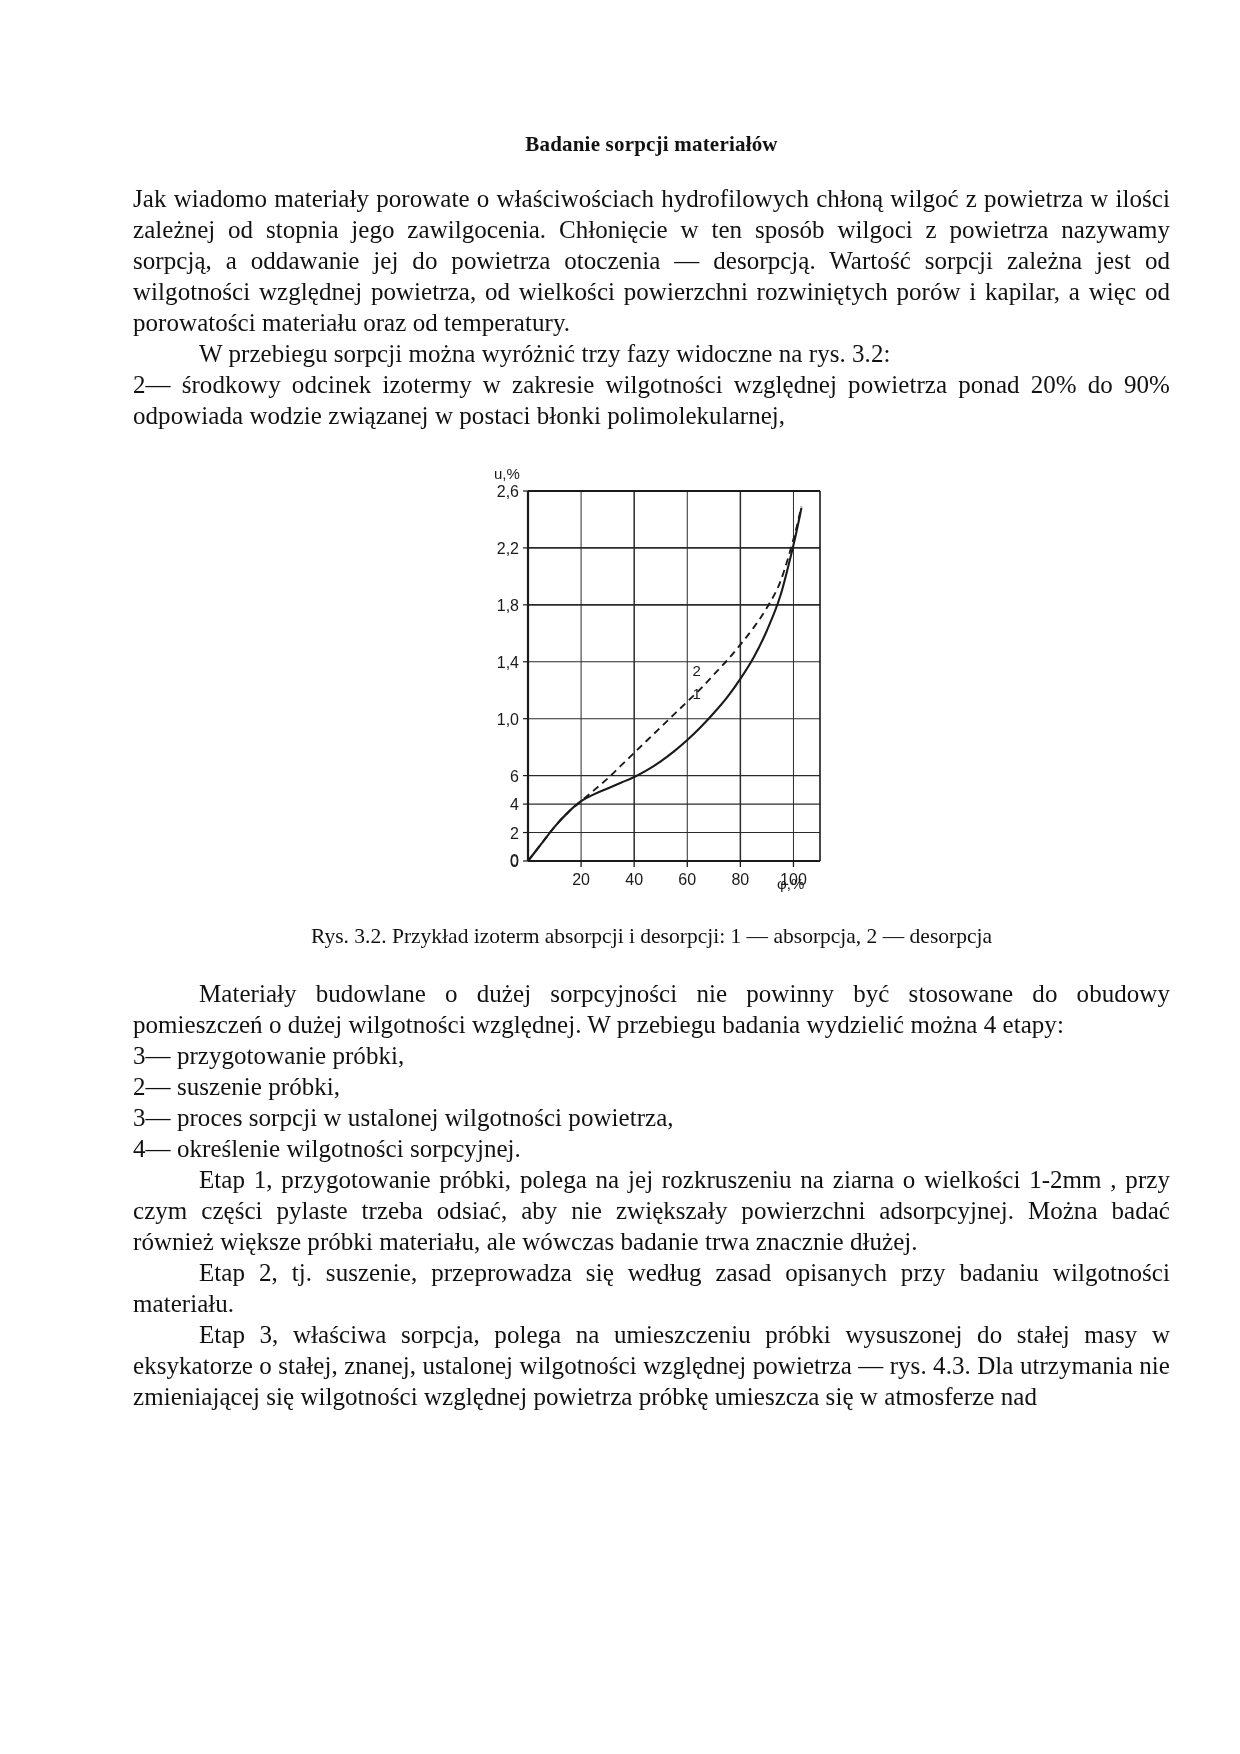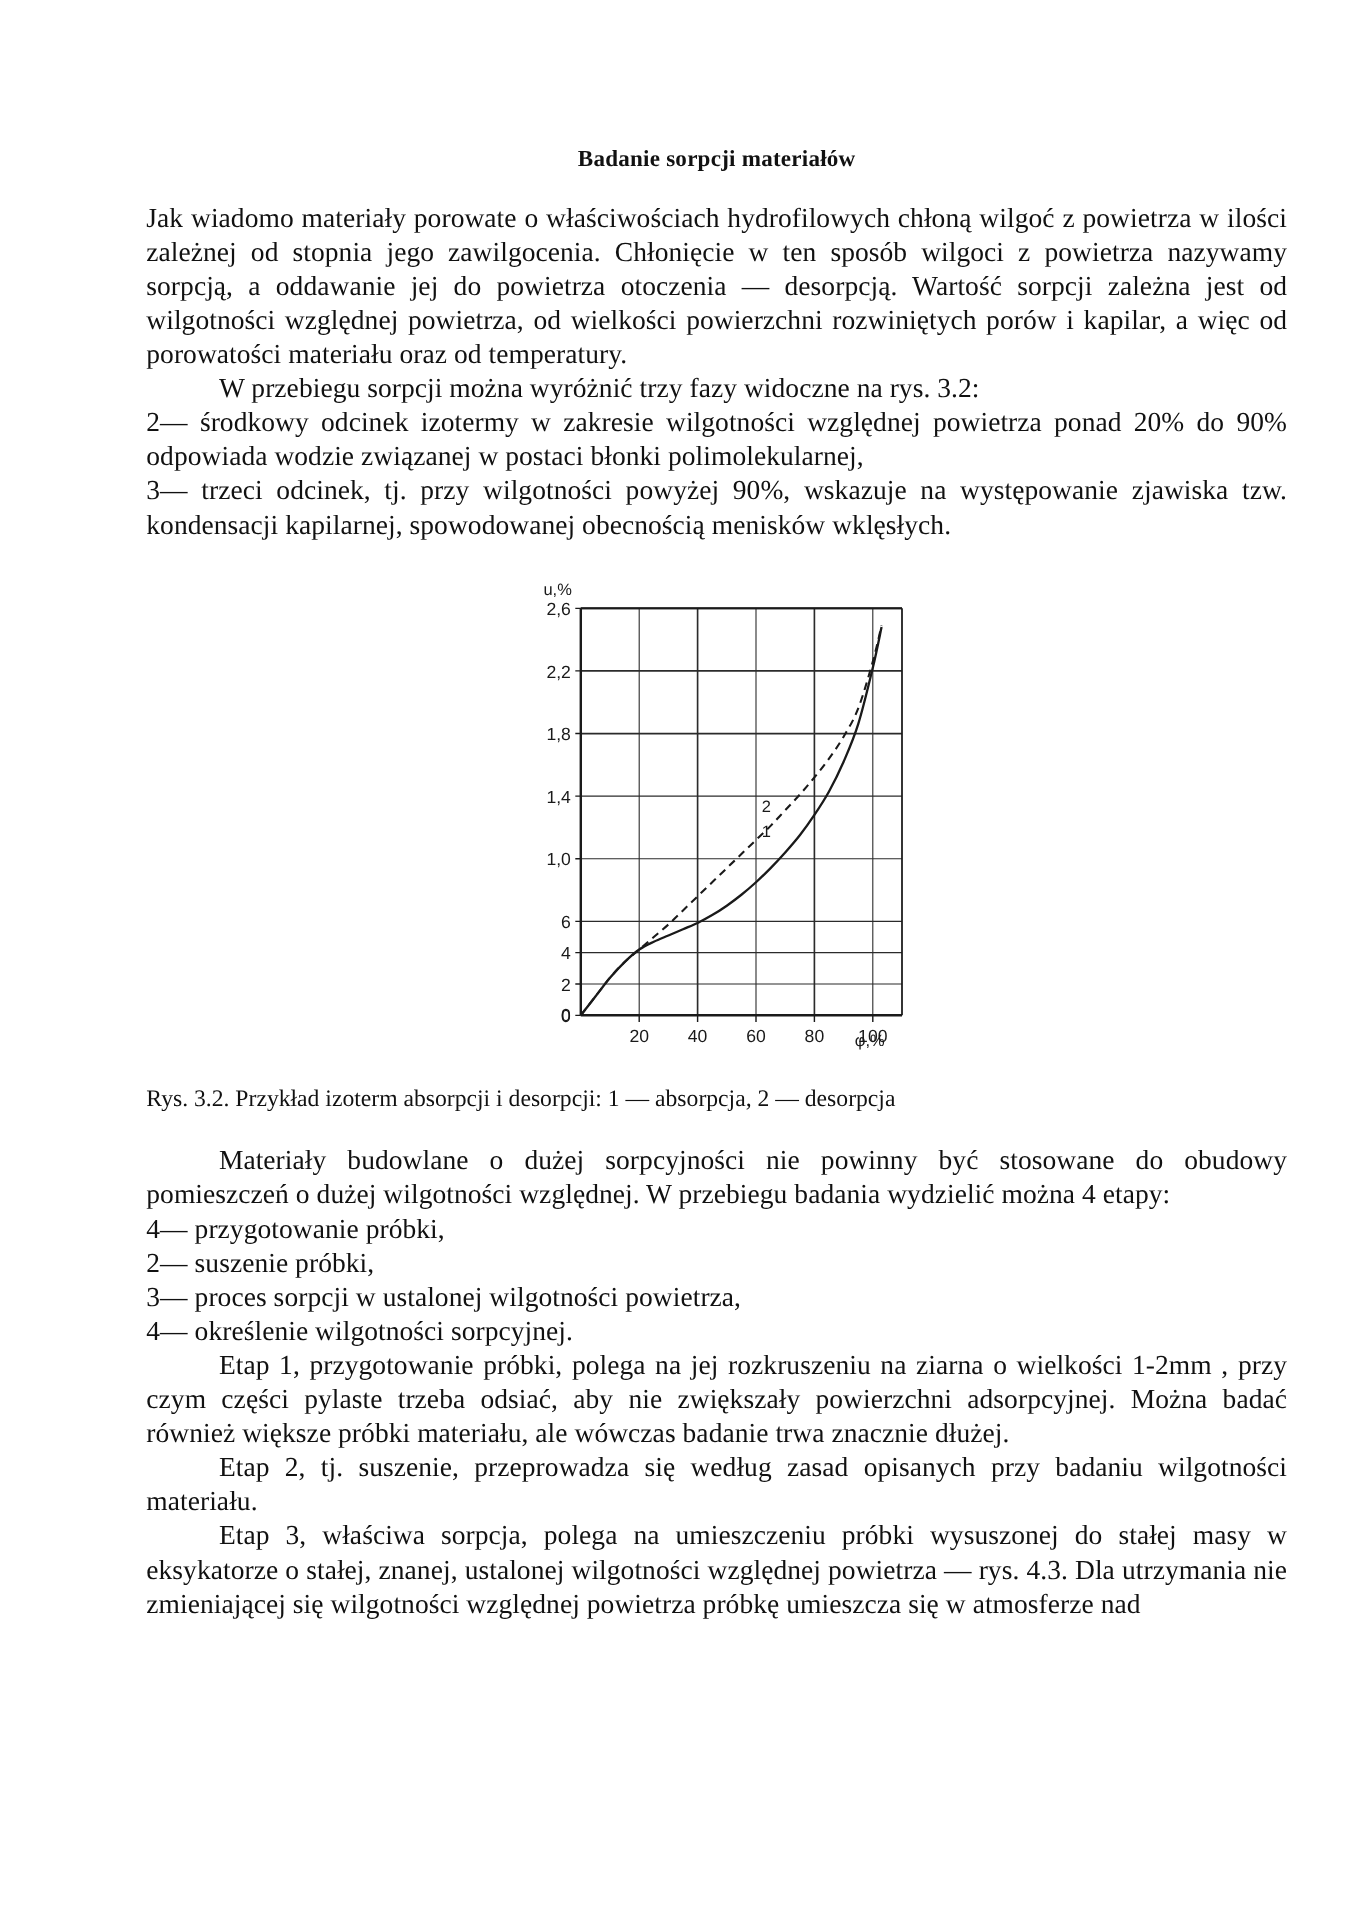--- a/index.html
+++ b/index.html
@@ -61,38 +61,37 @@
   .chart {
     position: relative;
     width: 360px;
     height: 440px;
   }
   .chart svg { display: block; }
   p.caption {
     font-size: 21.5px;
     line-height: 31px;
     margin: 24px 0 0 0;
-    text-align: left;
+    text-align: center;
   }
   .gap-after-caption { height: 26px; }
 </style>
 </head>
 <body>
 
 <div class="page">
   <div class="content">
 
     <h1 class="doc-title">Badanie sorpcji materiałów</h1>
 
     <p class="para">Jak wiadomo materiały porowate o właściwościach hydrofilowych chłoną wilgoć z powietrza w ilości zależnej od stopnia jego zawilgocenia. Chłonięcie w ten sposób wilgoci z powietrza nazywamy sorpcją, a oddawanie jej do powietrza otoczenia — desorpcją. Wartość sorpcji zależna jest od wilgotności względnej powietrza, od wielkości powierzchni rozwiniętych porów i kapilar, a więc od porowatości materiału oraz od temperatury.</p>
 
     <p class="para indent">W przebiegu sorpcji można wyróżnić trzy fazy widoczne na rys. 3.2:</p>
 
     <p class="para list-item">2— środkowy odcinek izotermy w zakresie wilgotności względnej powietrza ponad 20%  do 90%  odpowiada wodzie związanej w postaci błonki polimolekularnej,</p>
-    <p class="para list-item">3— trzeci odcinek, tj. przy wilgotności powyżej 90%, wskazuje na występowanie zjawiska tzw. kondensacji kapilarnej, spowodowanej obecnością menisków wklęsłych.</p>
 
     <div class="figure-wrap">
       <div class="chart">
         <svg width="360" height="440" viewBox="0 0 360 440">
 
           <text id="ylabel-text" x="22" y="22" font-family="Liberation Sans, sans-serif" font-size="15" fill="#1a1a1a">u,%</text>
 
           <g id="grid-group">
               <line x1="109.0909090909091" x2="109.0909090909091" y1="34" y2="404" stroke="#2b2b2b" stroke-width="1"></line>
               <line x1="162.1818181818182" x2="162.1818181818182" y1="34" y2="404" stroke="#2b2b2b" stroke-width="1.5"></line>
@@ -159,21 +158,21 @@
         </svg>
       </div>
     </div>
 
     <p class="caption">Rys. 3.2. Przykład izoterm absorpcji i desorpcji: 1 — absorpcja, 2 — desorpcja</p>
 
     <div class="gap-after-caption"></div>
 
     <p class="para indent">Materiały budowlane o dużej sorpcyjności nie powinny być stosowane do obudowy pomieszczeń o dużej wilgotności względnej. W przebiegu badania wydzielić można 4 etapy:</p>
 
-    <p class="para list-item">4— przygotowanie próbki,</p>
+    <p class="para list-item">3— przygotowanie próbki,</p>
     <p class="para list-item">2— suszenie próbki,</p>
     <p class="para list-item">3— proces sorpcji w ustalonej wilgotności powietrza,</p>
     <p class="para list-item">4— określenie wilgotności sorpcyjnej.</p>
 
     <p class="para indent">Etap 1, przygotowanie próbki, polega na jej rozkruszeniu na ziarna o wielkości 1-2mm , przy czym części pylaste trzeba odsiać, aby nie zwiększały powierzchni adsorpcyjnej. Można badać również większe próbki materiału, ale wówczas badanie trwa znacznie dłużej.</p>
     <p class="para indent">Etap 2, tj. suszenie, przeprowadza się według zasad opisanych przy badaniu wilgotności materiału.</p>
     <p class="para indent">Etap 3, właściwa sorpcja, polega na umieszczeniu próbki wysuszonej do stałej masy w eksykatorze o stałej, znanej, ustalonej wilgotności względnej powietrza — rys. 4.3. Dla utrzymania nie zmieniającej się wilgotności względnej powietrza próbkę umieszcza się w atmosferze nad</p>
 
   </div>
 </div>

